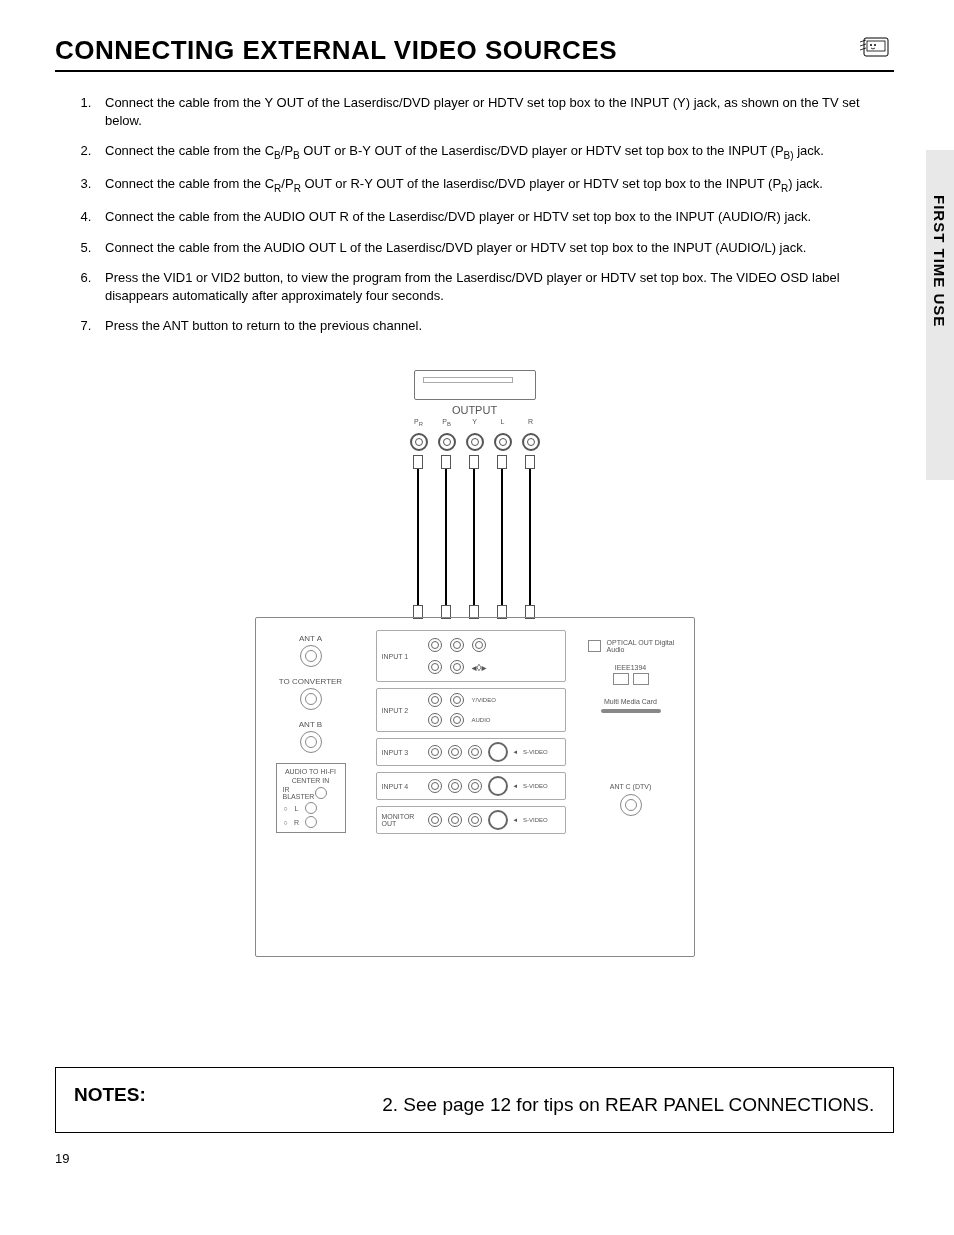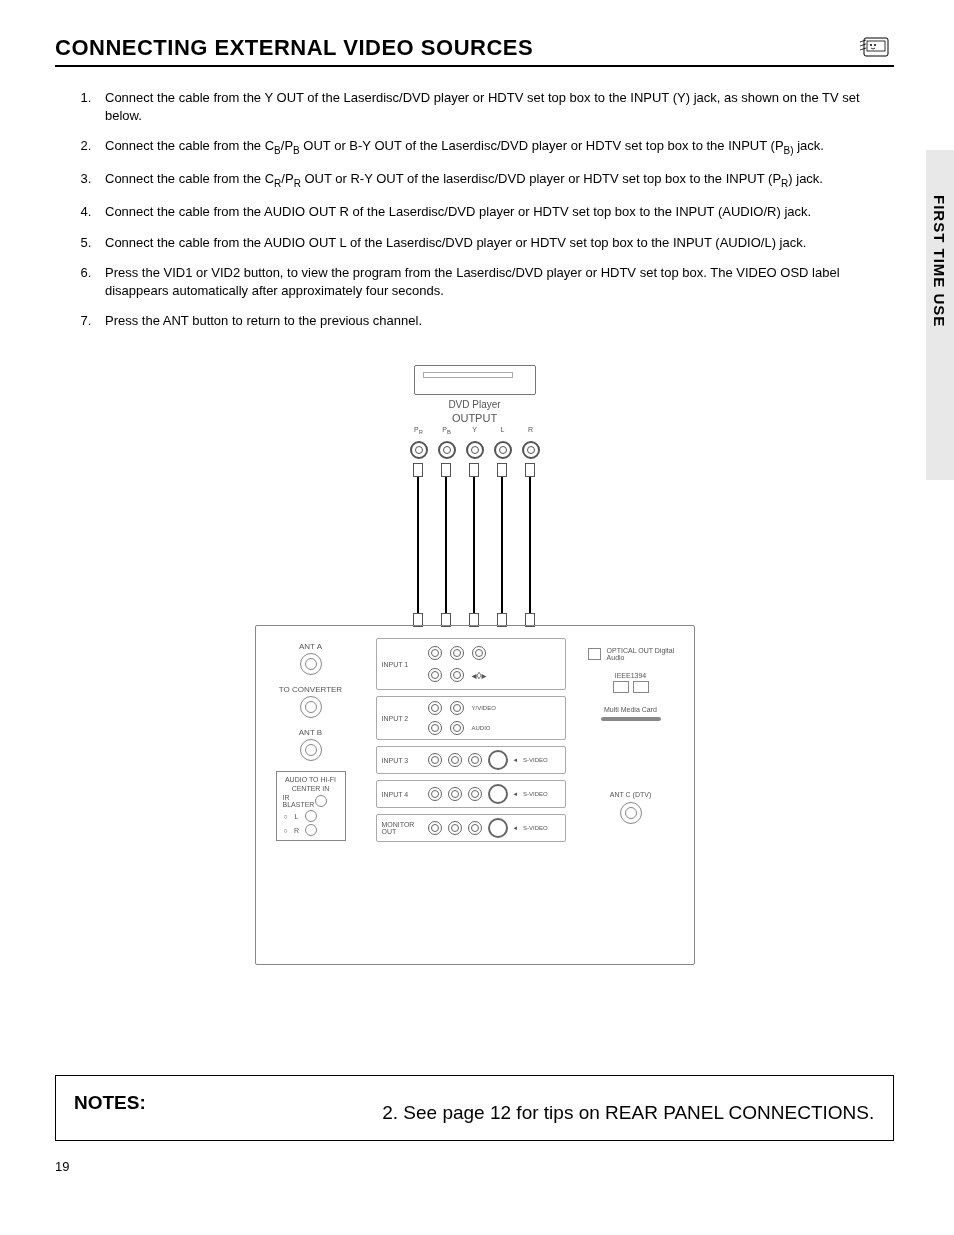--- a/index.html
+++ b/index.html
@@ -10,21 +10,21 @@
     padding: 0;
     width: 954px;
     height: 1235px;
     position: relative;
   }
   .page {
     padding: 35px 60px 0 55px;
     position: relative;
   }
   .title {
-    font-size: 22px;
+    font-size: 26px;
     font-weight: bold;
     font-family: Arial, Helvetica, sans-serif;
     border-bottom: 2px solid #000;
     padding-bottom: 4px;
     margin-bottom: 22px;
     letter-spacing: 0.5px;
   }
   .subtitle {
     font-weight: bold;
     font-size: 13px;
@@ -278,21 +278,20 @@
     <li>Connect the cable from the C<span class="sub">B</span>/P<span class="sub">B</span> OUT or B-Y OUT of the Laserdisc/DVD  player or HDTV set top box to the INPUT (P<span class="sub">B)</span> jack.</li>
     <li>Connect the cable from the C<span class="sub">R</span>/P<span class="sub">R</span> OUT or R-Y OUT of the laserdisc/DVD player or HDTV set top box to the INPUT (P<span class="sub">R</span>) jack.</li>
     <li><span>Connect the cable from the AUDIO OUT R of the Laserdisc/DVD player or   HDTV set top box to the INPUT (AUDIO/R) jack.</span></li>
     <li><span>Connect the cable from the AUDIO OUT L of the Laserdisc/DVD player or HDTV set top box to the INPUT (AUDIO/L) jack.</span></li>
     <li><span>Press the VID1 or VID2 button, to view the program from the Laserdisc/DVD player or HDTV set top box.  The VIDEO OSD label disappears automatically after approximately four seconds.</span></li>
     <li><span>Press the ANT button to return to the previous channel.</span></li>
   </ol>
 
   <div class="diagram">
     <div class="dvd"></div>
-    <div class="dvd-label">DVD Player</div>
     <div class="output-label">OUTPUT</div>
     <div class="jack-row">
       <div class="jack-label">P<sub>R</sub></div>
       <div class="jack-label">P<sub>B</sub></div>
       <div class="jack-label">Y</div>
       <div class="jack-label">L</div>
       <div class="jack-label">R</div>
     </div>
     <div class="jack-row">
       <div class="jack"></div>

